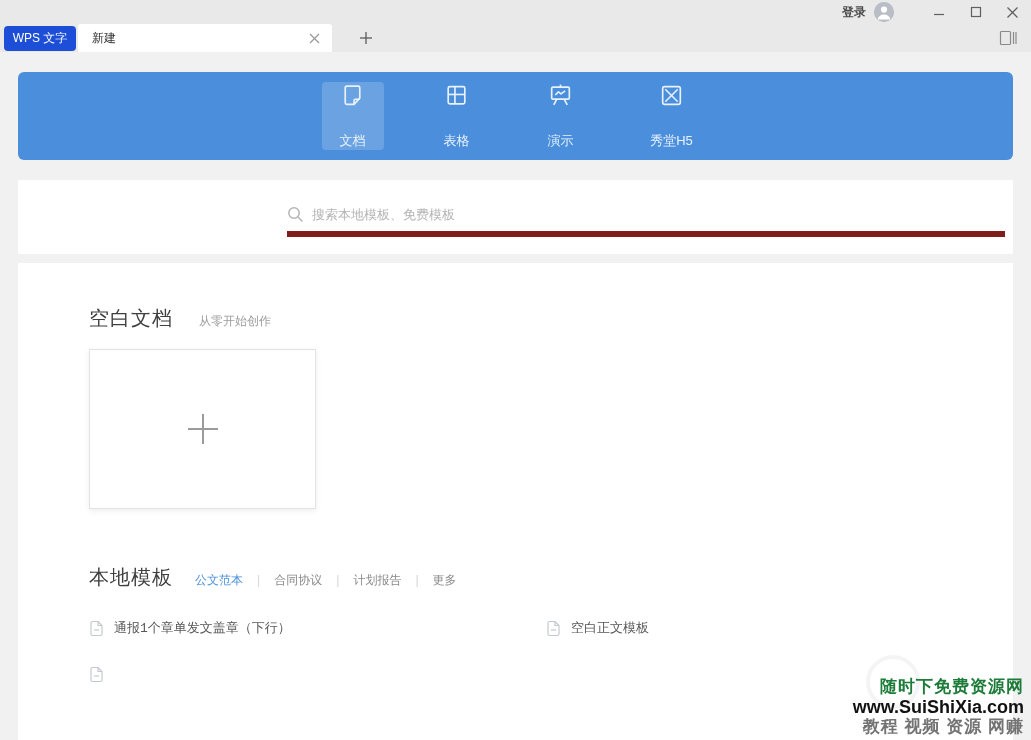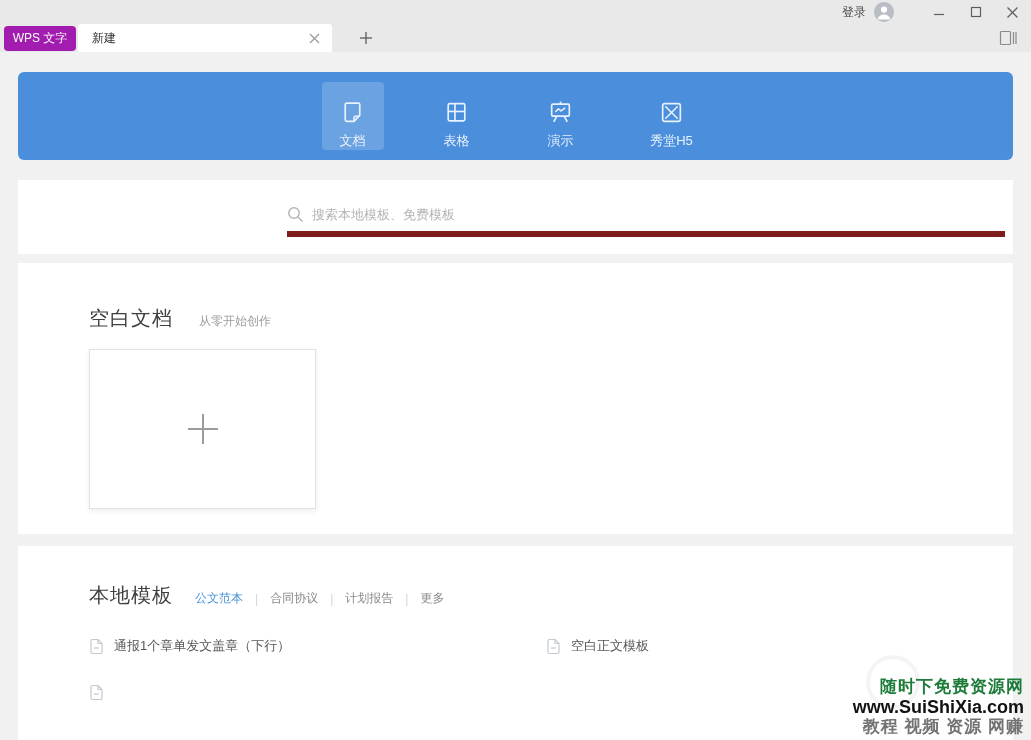--- a/index.html
+++ b/index.html
@@ -6,52 +6,52 @@
   html,body { background:#cfcfcf; }
   .window {
     position:relative; width:1031px; height:740px; overflow:hidden;
     background:#f1f1f2; font-family:"Liberation Sans", "DejaVu Sans", sans-serif;
   }
   
   .titlebar {
     position:absolute; top:0; left:0; right:0; height:24px;
     background:#e9e9e9; display:flex; align-items:center; justify-content:flex-end;
   }
-  .login-label { font-size:12px; color:#4a4a4a; margin-right:8px; cursor:pointer; }
+  .login-label { font-size:12px; color:#4a4a4a; margin-right:8px; cursor:pointer;font-weight:bold; }
   .avatar { width:20px; height:20px; border-radius:50%; overflow:hidden; background:#b9bec6; margin-right:26px; cursor:pointer; }
   .winctl { width:37px; height:24px; display:flex; align-items:center; justify-content:center; cursor:pointer; }
   
   .tabrow {
     position:absolute; top:24px; left:0; right:0; height:28px;
     background:#e9e9e9; display:flex; align-items:center;
   }
   .wps-btn {
     margin-left:4px; width:72px; height:25px; border-radius:4px;
-    background:#a21caf; color:#fff; font-size:12px;
+    background:#1d4ed8; color:#fff; font-size:12px;
     display:flex; align-items:center; justify-content:center; cursor:pointer;
   }
   .tab-active {
     margin-left:2px; width:254px; height:28px; background:#fff;
     border-radius:3px 3px 0 0; display:flex; align-items:center;
     padding:0 10px 0 14px; cursor:pointer;
   }
   .tab-title { font-size:12px; color:#333; flex:1; }
   .tab-close { width:16px; height:16px; display:flex; align-items:center; justify-content:center; cursor:pointer; }
   .newtab-btn { margin-left:22px; width:24px; height:24px; display:flex; align-items:center; justify-content:center; cursor:pointer; }
   .tablist-btn { margin-left:auto; margin-right:12px; width:22px; height:22px; display:flex; align-items:center; justify-content:center; cursor:pointer; }
   
   .content { position:absolute; top:52px; left:0; right:0; bottom:0; background:#f1f1f2; }
   .banner {
     position:absolute; top:20px; left:18px; right:18px; height:88px;
     background:#4a8edc; border-radius:6px;
     display:flex; align-items:center; justify-content:center; gap:42px;
   }
   .nav-item {
     width:62px; height:68px; border-radius:4px; cursor:pointer;
-    display:flex; flex-direction:column; align-items:center; justify-content:flex-end; gap:6px;
+    display:flex; flex-direction:column; align-items:center; justify-content:space-between; gap:6px;
   }
   .nav-item.wide { width:76px; }
   .nav-item.active { background:rgba(255,255,255,0.18); }
   .nav-label { font-size:13px; color:#e9f2fc; }
   .panel { position:absolute; left:18px; right:18px; background:#ffffff; }
   .search-panel { top:128px; height:74px; display:flex; align-items:center; }
   .search-row {
     margin-left:269px; margin-right:8px; flex:1; height:40px;
     display:flex; align-items:center; gap:8px;
     border-bottom:6px solid #7f1d1d; cursor:text;
@@ -62,21 +62,21 @@
   }
   .search-input::placeholder { color:#b3b3b3; opacity:1; }
   .blank-panel { top:211px; height:271px; padding:42px 0 0 71px; }
   .section-title { font-size:20px; font-weight:400; color:#3f3f3f; letter-spacing:1px; display:inline-block; }
   .section-sub { font-size:12px; color:#9c9c9c; margin-left:26px; }
   .blank-card {
     margin-top:17px; width:227px; height:160px; background:#fff;
     border:1px solid #e2e2e2; box-shadow:0 2px 6px rgba(0,0,0,0.07);
     display:flex; align-items:center; justify-content:center; cursor:pointer;
   }
-  .templates-panel { top:494px; bottom:0; padding:36px 0 0 71px; }
+  .templates-panel { top:476px; bottom:0; padding:36px 0 0 71px;font-family:Liberation Mono, monospace; }
   .cat-row { display:flex; align-items:center; gap:12px; margin-left:22px; display:inline-flex; }
   .cat-link { font-size:12px; color:#8a8a8a; cursor:pointer; }
   .cat-link.active { color:#4a90d9; }
   .cat-sep { font-size:12px; color:#d5d5d5; }
   .tpl-grid {
     margin-top:28px; display:grid; grid-template-columns:457px auto;
     row-gap:29px;
   }
   .tpl-item { display:flex; align-items:center; gap:10px; cursor:pointer; }
   .tpl-label { font-size:13px; color:#575757; }

